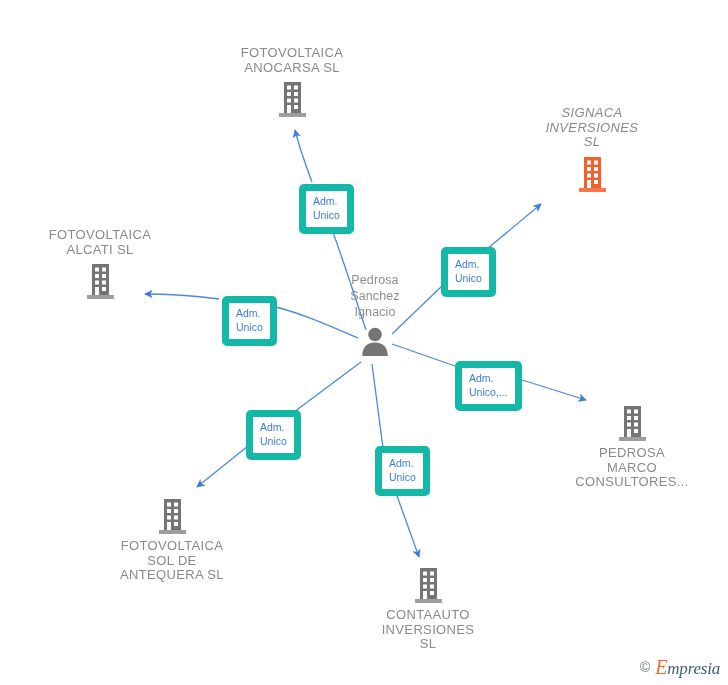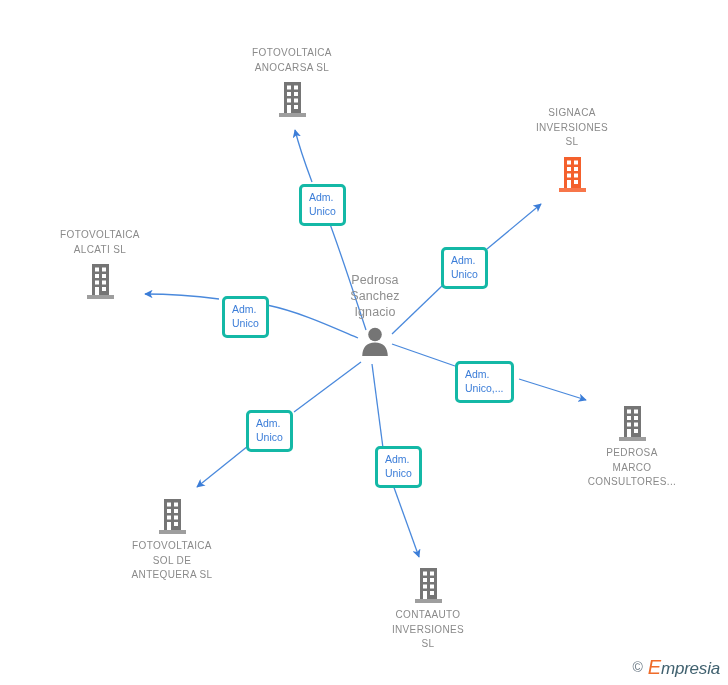--- a/index.html
+++ b/index.html
@@ -30,21 +30,21 @@
   
   .node {
     position: absolute;
     width: 150px;
     margin-left: -75px;
     text-align: center;
     cursor: pointer;
   }
   .node .node-label {
     display: block;
-    font-size: 10px;
+    font-size: 13px;
     line-height: 14.5px;
     letter-spacing: 0.35px;
     color: #8a8a8a;
     white-space: pre-line;
   }
   .node .node-label.person-label {
     color: #8f8f8f;
     letter-spacing: 0.1px;
     font-size: 12.5px;
     line-height: 16px;
@@ -56,21 +56,21 @@
 
   
   .node.label-top .icon-wrap { margin-top: 4px; }
   .node.label-bottom .icon-wrap { margin-bottom: 3px; }
 
   
   .edge-label {
     position: absolute;
     box-sizing: border-box;
     background: #ffffff;
-    border: 3px solid #14b8a6;
+    border: 7px solid #14b8a6;
     border-radius: 5px;
     color: #3b7dd8;
     font-size: 10.5px;
     line-height: 13.5px;
     padding: 4px 7px 5px 7px;
     text-align: left;
     white-space: pre-line;
     cursor: pointer;
   }
 
@@ -83,21 +83,21 @@
     align-items: center;
     gap: 5px;
     user-select: none;
   }
   #watermark .copy {
     font-size: 14px;
     color: #6b7a86;
     line-height: 1;
   }
   #watermark .brand {
-    font-family: Liberation Sans, sans-serif;
+    font-family: Liberation Serif, serif;
     font-style: italic;
     font-size: 17px;
     line-height: 1;
     letter-spacing: -0.2px;
     text-align: center;
   }
   #watermark .brand .cap { color: #ef6c2a; font-size: 20px; }
   #watermark .brand .rest { color: #40616f; }
 </style>
 </head>
@@ -155,21 +155,21 @@
         <rect x="12" y="13" width="4" height="4" fill="#ffffff"></rect>
         <rect x="19" y="13" width="4" height="4" fill="#ffffff"></rect>
         <rect x="12" y="19.5" width="4" height="4" fill="#ffffff"></rect>
         <rect x="19" y="19.5" width="4" height="4" fill="#ffffff"></rect>
         <rect x="12" y="26" width="4" height="8" fill="#ffffff"></rect>
         <rect x="19" y="26" width="4" height="4" fill="#ffffff"></rect>
       </svg>
     </span>
   </div>
 
-  <div class="node label-top" style="left:572px; top:106px;">
+  <div class="node label-top" style="left:592px; top:106px;font-style:italic;">
     <span class="node-label">SIGNACA
 INVERSIONES
 SL</span>
     <span class="icon-wrap">
       <svg width="34" height="40" viewBox="0 0 34 40" xmlns="http://www.w3.org/2000/svg">
         <rect x="9" y="3" width="17" height="31" fill="#f4602c"></rect>
         <rect x="4" y="34" width="27" height="4" fill="#f7764a"></rect>
         <rect x="12" y="6.5" width="4" height="4" fill="#ffffff"></rect>
         <rect x="19" y="6.5" width="4" height="4" fill="#ffffff"></rect>
         <rect x="12" y="13" width="4" height="4" fill="#ffffff"></rect>

